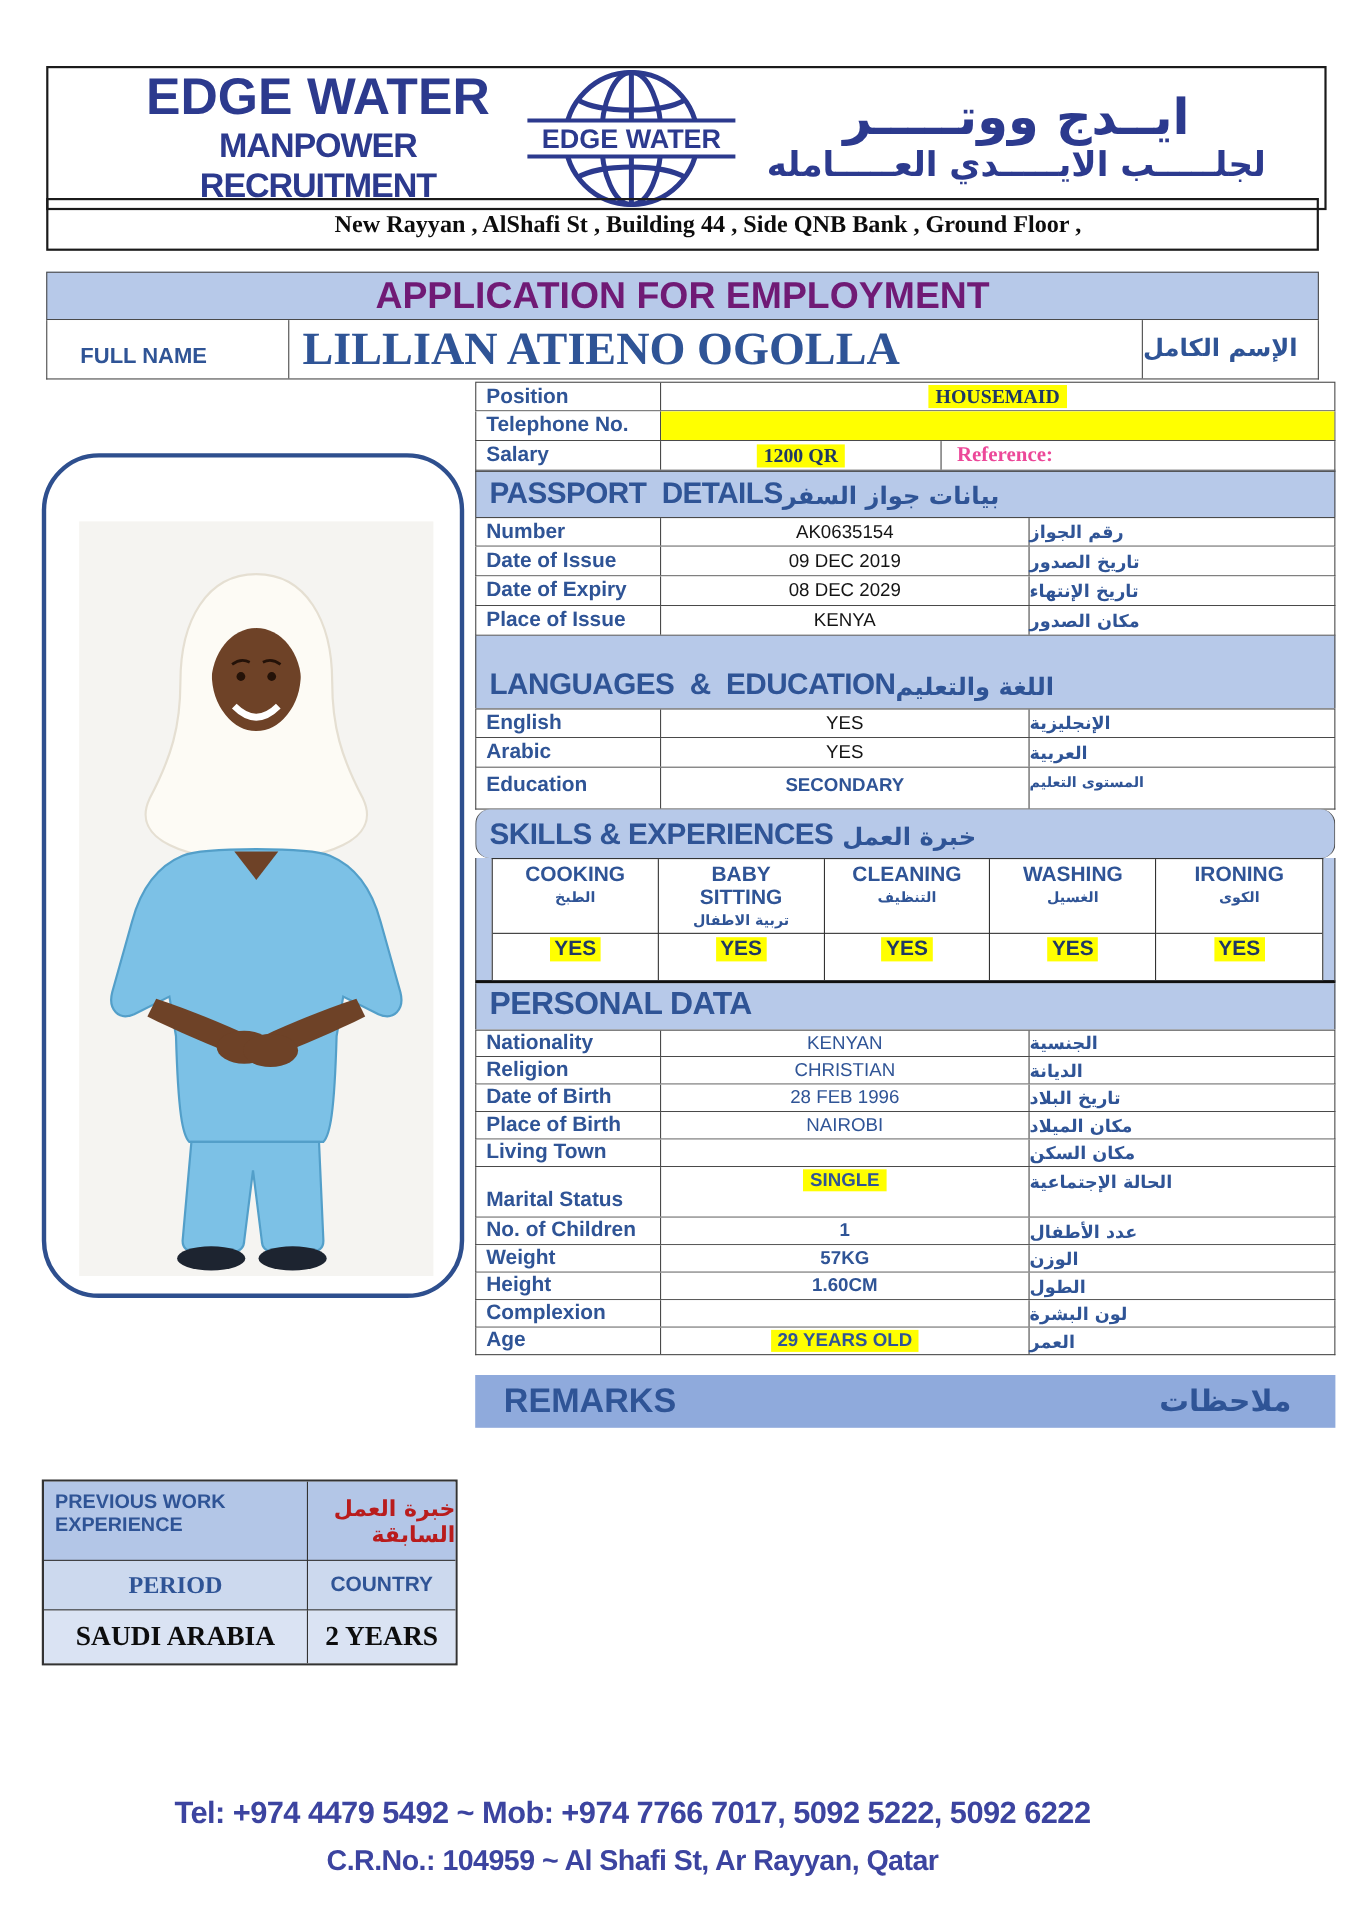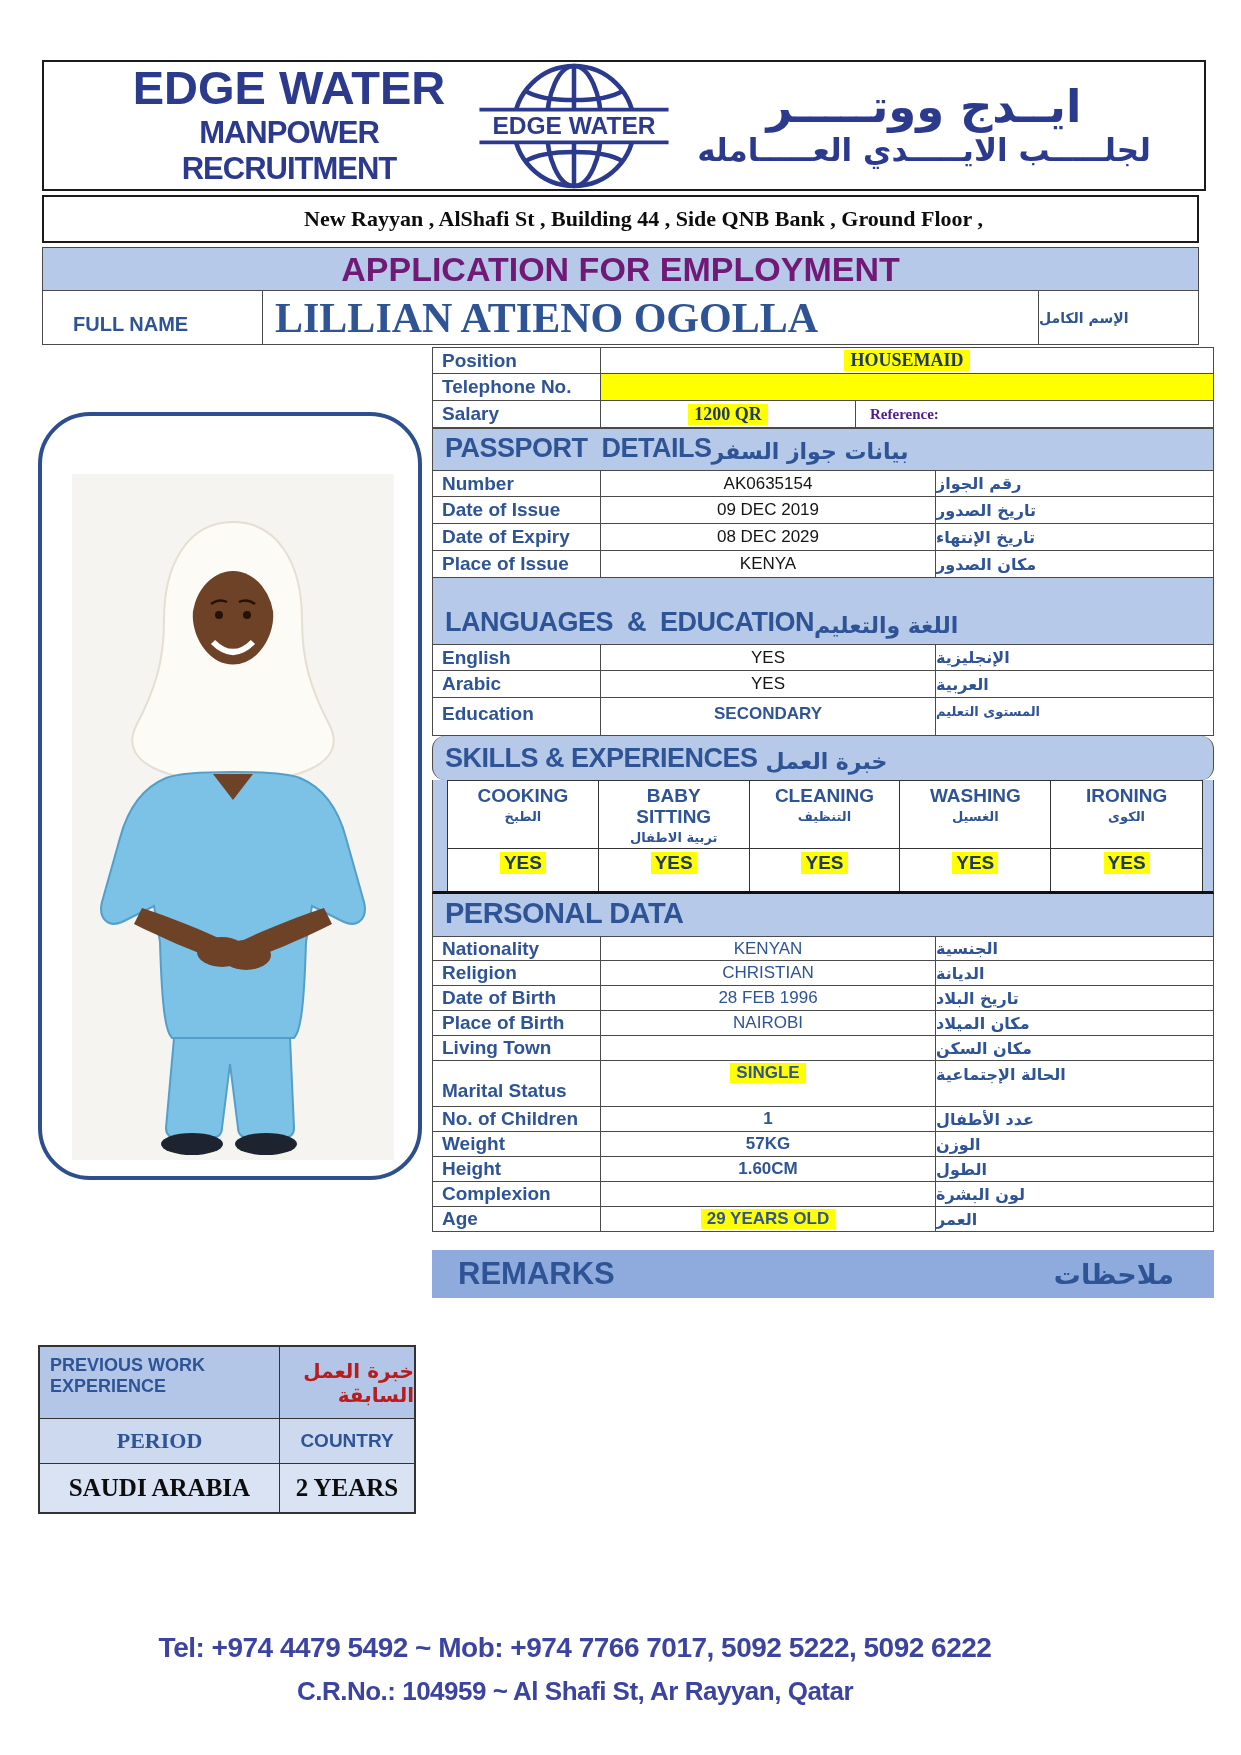--- a/index.html
+++ b/index.html
@@ -12,38 +12,38 @@
   .header-box { position:absolute; left:42px; top:60px; width:1164px; height:131px;
                 border:2px solid #1b1b1b; display:flex; align-items:center; background:#fff; }
   .brand-left { width:430px; padding-left:60px; text-align:center; color:#2c3a8e; }
   .brand-name { font-size:47px; font-weight:bold; letter-spacing:0px; line-height:1.0; }
   .brand-sub  { font-size:31px; font-weight:bold; margin-top:4px; letter-spacing:-1px; }
   .logo-wrap { width:200px; height:129px; display:flex; align-items:center; justify-content:center; }
   .brand-right { flex:1; text-align:center; color:#2c3a8e; padding-right:30px; }
   .brand-ar1 { font-size:45px; font-weight:bold; line-height:1.05; }
   .brand-ar2 { font-size:31px; font-weight:bold; margin-top:2px; }
 
-  .address-bar { position:absolute; left:42px; top:195px; width:1157px; height:48px;
+  .address-bar { position:absolute; left:42px; top:180px; width:1157px; height:48px;
                  border:2px solid #1b1b1b; display:flex; align-items:center; justify-content:center;
                  font-family:"Liberation Serif", serif; font-weight:bold; font-size:22px; color:#0d0d0d;padding-left:46px; }
 
   .title-bar { position:absolute; left:42px; top:247px; width:1157px; height:44px;
                background:#b7c9e9; border:1px solid #4a4a4a; display:flex; align-items:center;
                justify-content:center; color:#701a75; font-weight:bold; font-size:34px; }
 
   .name-row { position:absolute; left:42px; top:291px; width:1157px; height:54px;
               display:grid; grid-template-columns:220px 776px 1fr;
               border:1px solid #4a4a4a; border-top:none; background:#fff; }
   .name-label { display:flex; align-items:flex-end; padding:0 0 8px 30px; color:#2F5496;
                 font-weight:bold; font-size:20px; border-right:1px solid #4a4a4a; }
   .name-value { font-family:"Liberation Serif", serif; font-weight:bold; font-size:42px;
                 color:#2F5496; padding-left:12px; display:flex; align-items:center;
                 border-right:1px solid #4a4a4a; }
   .name-ar { display:flex; align-items:center; justify-content:flex-end; padding-right:16px;
-             color:#2F5496; font-weight:bold; font-size:14px; }
+             color:#2F5496; font-weight:bold; font-size:22px; }
 
   
   .photo-box { position:absolute; left:38px; top:412px; width:384px; height:768px;
                border:4px solid #2e4f8e; border-radius:52px; background:#fff; }
   .photo-box svg { position:absolute; left:18px; top:56px; width:346px; height:690px; }
 
   
   .rcol { position:absolute; left:432px; top:347px; width:782px; }
 
   .r3 { display:grid; grid-template-columns:168px 335px 1fr;
@@ -62,21 +62,21 @@
   .val { display:flex; align-items:center; justify-content:center; font-size:17px; color:#141414; }
   .arc { display:flex; align-items:center; justify-content:flex-end; padding-right:10px;
          color:#2F5496; font-weight:bold; font-size:16px; font-family:"DejaVu Sans", sans-serif;
          direction:rtl; white-space:nowrap; }
   .hl { background:#ffff00; padding:0 6px; }
   .nv { color:#2F5496; }
   .bold { font-weight:bold; }
   .sb { font-family:"Liberation Serif", serif; font-weight:bold; color:#1f3864; }
   .yellow-cell { background:#ffff00; }
   .ref { display:flex; align-items:center; padding-left:14px;
-         font-family:"Liberation Serif", serif; font-weight:bold; font-size:15px; color:#4c1d95; }
+         font-family:"Liberation Serif", serif; font-weight:bold; font-size:19px; color:#ec4899; }
 
   .sec { background:#b7c9e9; border-left:1px solid #4a4a4a; border-right:1px solid #4a4a4a;
          color:#2F5496; font-weight:bold; display:flex; align-items:flex-end;
          padding:0 12px 6px 12px; }
   .sec .en { font-size:27px; letter-spacing:-0.5px; white-space:pre; }
   .sec .sar { font-size:22px; font-weight:bold; margin-left:0; }
   .sec-pass { height:42px; border-top:1px solid #4a4a4a; }
   .sec-lang { height:66px; }
   .sec-skill { height:44px;border-radius:13px; }
   .sec-pers { height:42px; }

